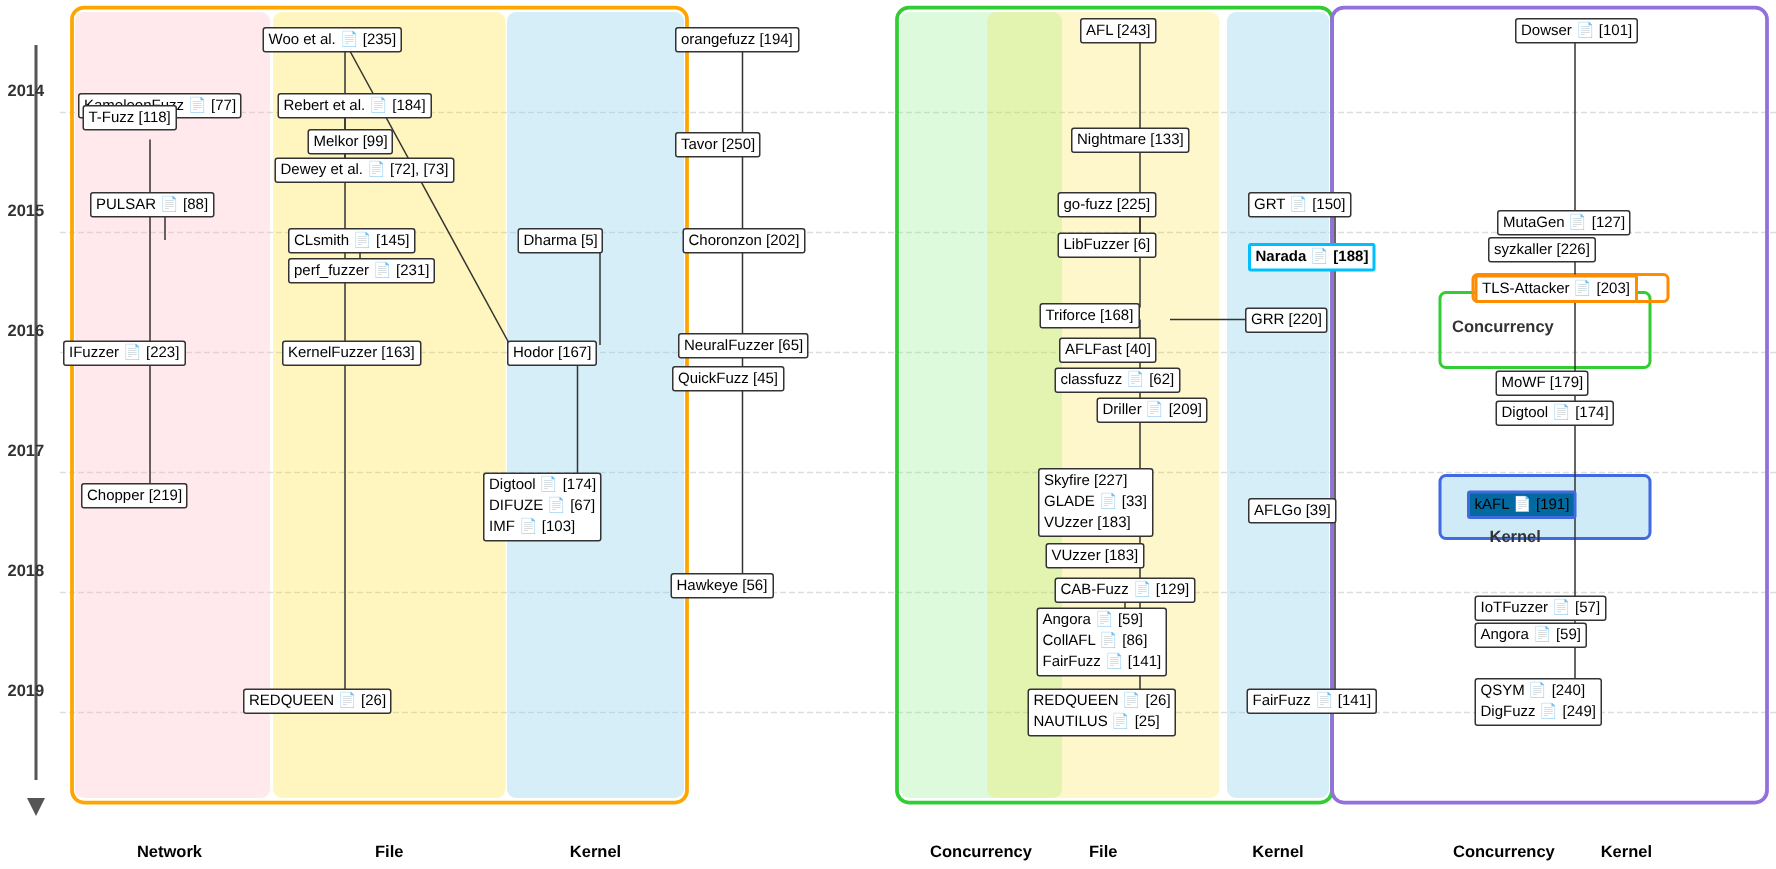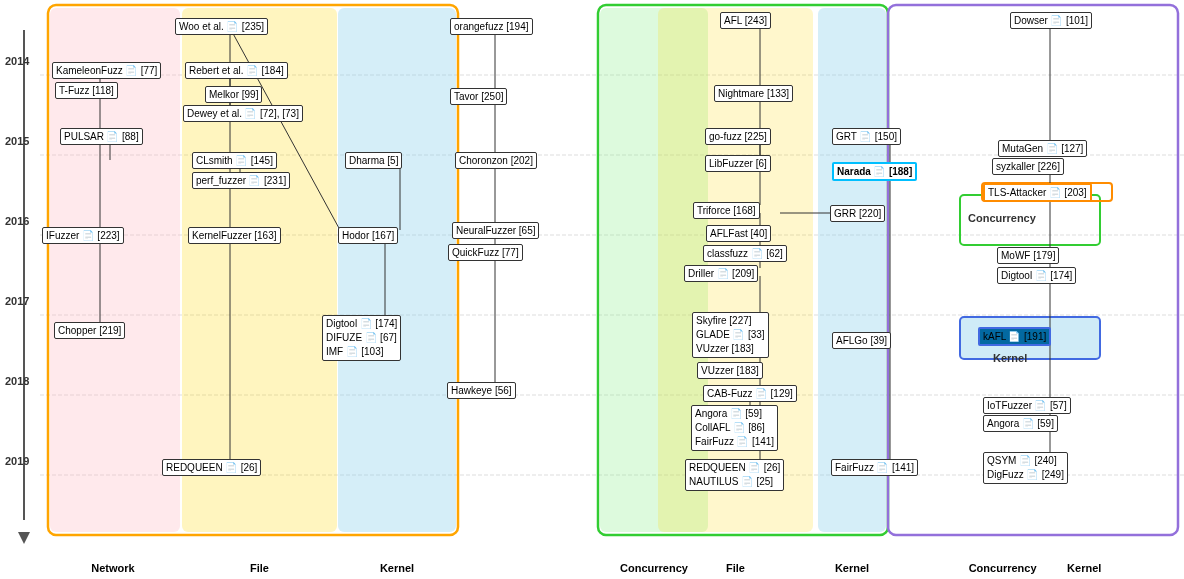--- a/index.html
+++ b/index.html
@@ -184,21 +184,21 @@
   <div class="node" style="left: 175px; top: 18px;">Woo et al. 📄 [235]</div>
 
   <div class="node" style="left: 450px; top: 18px;">orangefuzz [194]</div>
 
   <div class="node" style="left: 720px; top: 12px;">AFL [243]</div>
 
   <div class="node" style="left: 1010px; top: 12px;">Dowser 📄 [101]</div>
 
   <div class="node" style="left: 52px; top: 62px;">KameleonFuzz 📄 [77]</div>
 
-  <div class="node" style="left: 55px; top: 82px;">T-Fuzz [118]</div>
+  <div class="node" style="left: 55px; top: 70px;">T-Fuzz [118]</div>
 
   <div class="node" style="left: 185px; top: 62px;">Rebert et al. 📄 [184]</div>
 
   <div class="node" style="left: 450px; top: 88px;">Tavor [250]</div>
 
   <div class="node" style="left: 714px; top: 85px;">Nightmare [133]</div>
 
   <div class="node" style="left: 205px; top: 86px;">Melkor [99]</div>
 
   <div class="node" style="left: 183px; top: 105px;">Dewey et al. 📄 [72], [73]</div>
@@ -229,31 +229,31 @@
   <div class="node" style="left: 983px; top: 183px; border: 2px solid #FF8C00;">TLS-Attacker 📄 [203]</div>
 
   <div class="node" style="left: 42px; top: 227px;">IFuzzer 📄 [223]</div>
 
   <div class="node" style="left: 188px; top: 227px;">KernelFuzzer [163]</div>
 
   <div class="node" style="left: 338px; top: 227px;">Hodor [167]</div>
 
   <div class="node" style="left: 452px; top: 222px;">NeuralFuzzer [65]</div>
 
-  <div class="node" style="left: 448px; top: 244px;">QuickFuzz [77]</div>
+  <div class="node" style="left: 448px; top: 244px;">QuickFuzz [45]</div>
 
   <div class="node" style="left: 693px; top: 202px;">Triforce [168]</div>
 
   <div class="node" style="left: 830px; top: 205px;">GRR [220]</div>
 
   <div class="node" style="left: 706px; top: 225px;">AFLFast [40]</div>
 
   <div class="node" style="left: 703px; top: 245px;">classfuzz 📄 [62]</div>
 
-  <div class="node" style="left: 684px; top: 265px;">Driller 📄 [209]</div>
+  <div class="node" style="left: 731px; top: 265px;">Driller 📄 [209]</div>
 
   <div class="node" style="left: 997px; top: 247px;">MoWF [179]</div>
 
   <div class="node" style="left: 997px; top: 267px;">Digtool 📄 [174]</div>
 
   <div style="position:absolute; left:968px; top:212px; font-size:11px; font-weight:bold; color:#333;">Concurrency</div>
 
   <div class="node" style="left: 322px; top: 315px; line-height:1.4;">
     Digtool 📄 [174]<br>DIFUZE 📄 [67]<br>IMF 📄 [103]
   </div>

